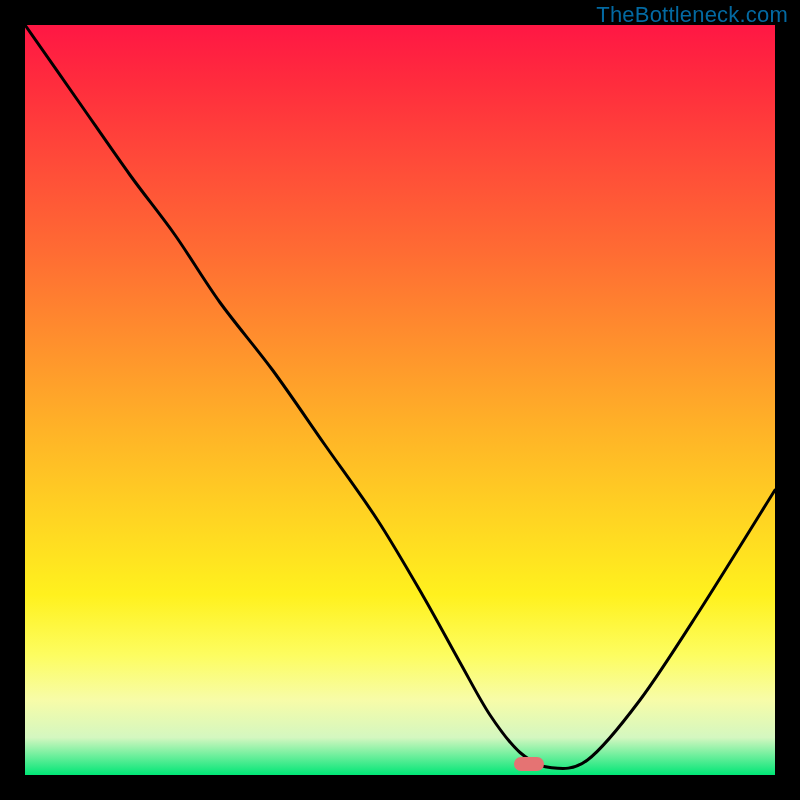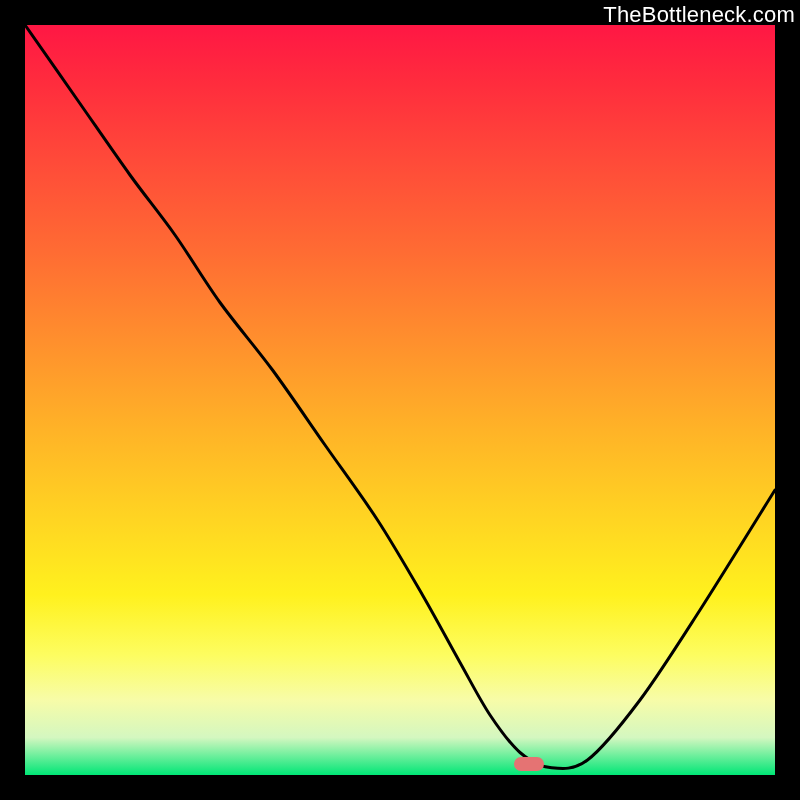--- a/index.html
+++ b/index.html
@@ -53,22 +53,22 @@
     position: absolute;
     width: 30px;
     height: 14px;
     border-radius: 7px;
     background: #e57373;
     transform: translate(-50%, -50%);
   }
   .watermark {
     position: absolute;
     top: 2px;
-    right: 5px;
-    color: #ffffff;
+    right: 12px;
+    color: #0369a1;
     font-size: 22px;
     letter-spacing: 0.2px;
   }
 </style>
 </head>
 <body>
 
 <div class="watermark">TheBottleneck.com</div>
 
 <div class="frame">

